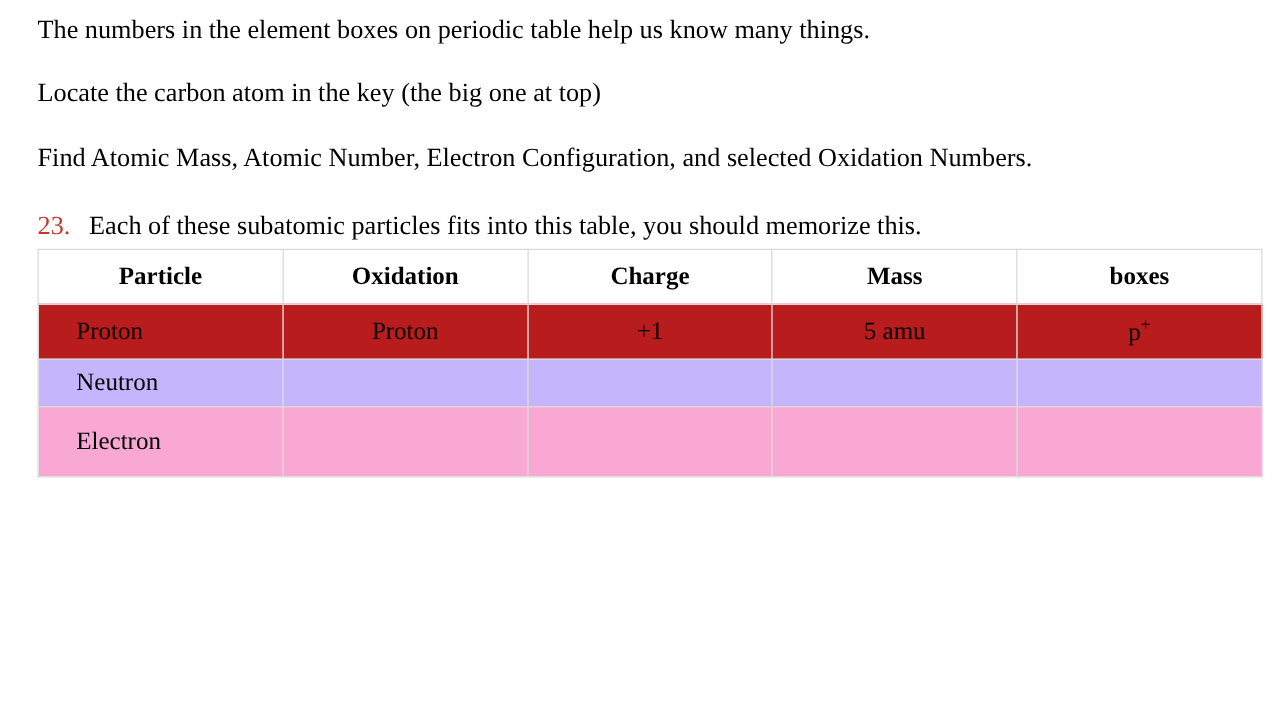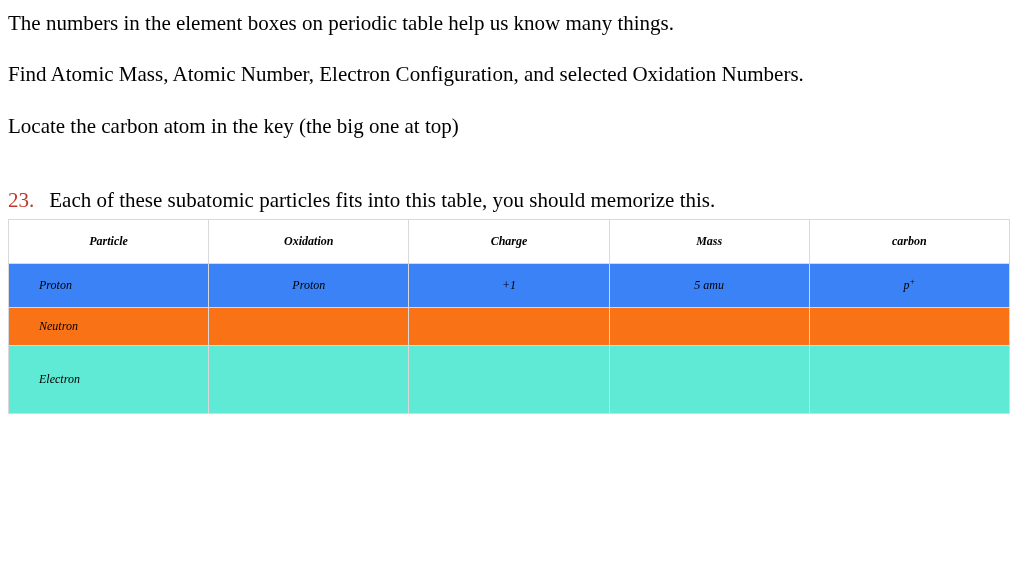--- a/index.html
+++ b/index.html
@@ -1,51 +1,51 @@
 <!DOCTYPE html>
 <html><head>
 <meta charset="utf-8">
 <style>
   * { box-sizing: border-box; margin: 0; padding: 0; }
   html, body { width: 1024px; height: 576px; background: #fff; font-family: "Times New Roman", Times, serif; color: #000; }
-  .page { padding: 10px 14px 0 8px; }
+  .page { padding: 10px 14px 0 30px; }
   .para { font-size: 21px; line-height: 1.3; margin-bottom: 24px; }
-  .q-row { font-size: 21px; margin-top: 48px; margin-bottom: 6px; }
+  .q-row { font-size: 21px; margin-top: 28px; margin-bottom: 6px; }
   .q-num { color: #c0392b; display: inline-block; width: 36px; }
   table { border-collapse: collapse; width: 100%; table-layout: fixed; }
-  th, td { border: 1px solid #d9d9d9; text-align: center; font-size: 12px; vertical-align: middle; font-style: italic; }
+  th, td { border: 1px solid #d9d9d9; text-align: center; font-size: 20px; vertical-align: middle; }
   th { font-weight: bold; background: #fff; height: 44px; }
-  tr.r-blue td   { background: #3b82f6; height: 44px; }
-  tr.r-yellow td { background: #f97316; height: 38px; }
-  tr.r-green td  { background: #5eead4; height: 68px; }
+  tr.r-blue td   { background: #b91c1c; height: 44px; }
+  tr.r-yellow td { background: #c4b5fd; height: 38px; }
+  tr.r-green td  { background: #f9a8d4; height: 56px; }
   td.first { padding-left: 30px; text-align: left; }
   .sup { font-size: 0.7em; vertical-align: super; }
 </style>
 </head>
 <body>
 
 <div class="page">
 
   <p class="para">The numbers in the element boxes on periodic table help us know many things.</p>
+  <p class="para">Locate the carbon atom in the key (the big one at top)</p>
   <p class="para">Find Atomic Mass, Atomic Number, Electron Configuration, and selected Oxidation Numbers.</p>
-  <p class="para">Locate the carbon atom in the key (the big one at top)</p>
 
   <div class="q-row">
     <span class="q-num">23.</span>
     <span>Each of these subatomic particles fits into this table, you should memorize this.</span>
   </div>
 
   <table>
     <thead>
       <tr>
         <th>Particle</th>
         <th>Oxidation</th>
         <th>Charge</th>
         <th>Mass</th>
-        <th>carbon</th>
+        <th>boxes</th>
       </tr>
     </thead>
     <tbody>
       <tr class="r-blue">
         <td class="first">Proton</td>
         <td>Proton</td>
         <td>+1</td>
         <td>5 amu</td>
         <td>
           <span>p</span><span class="sup">+</span>

